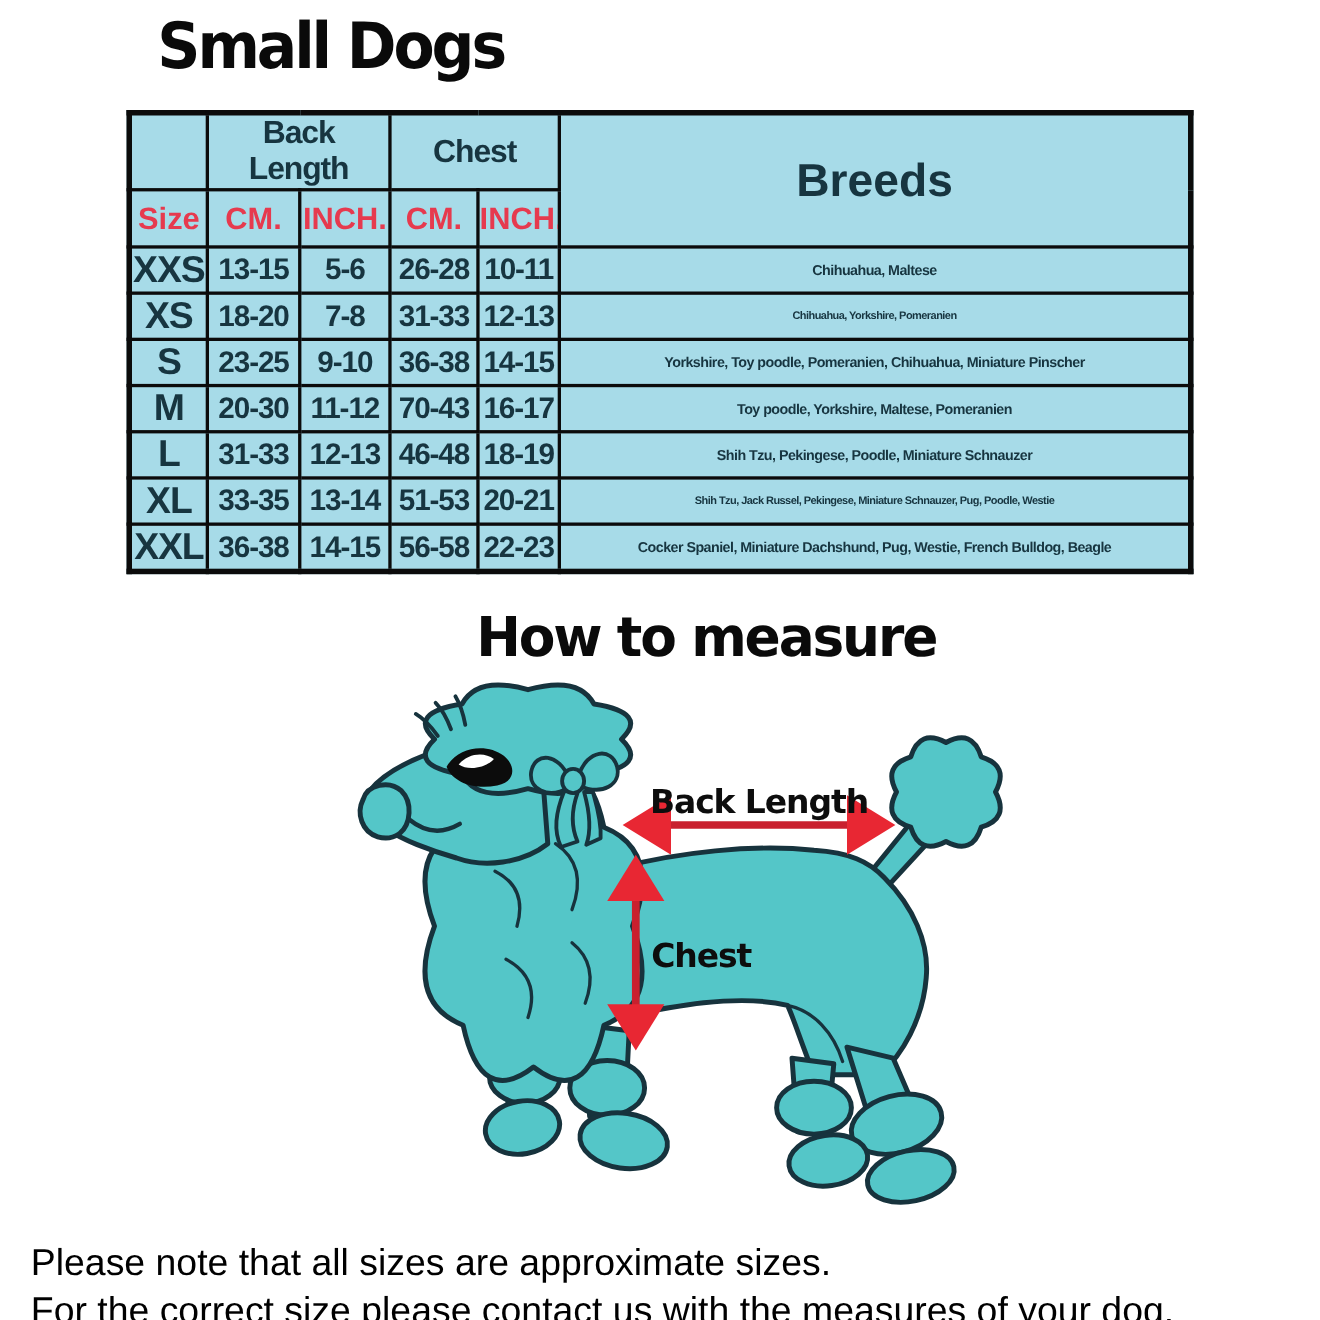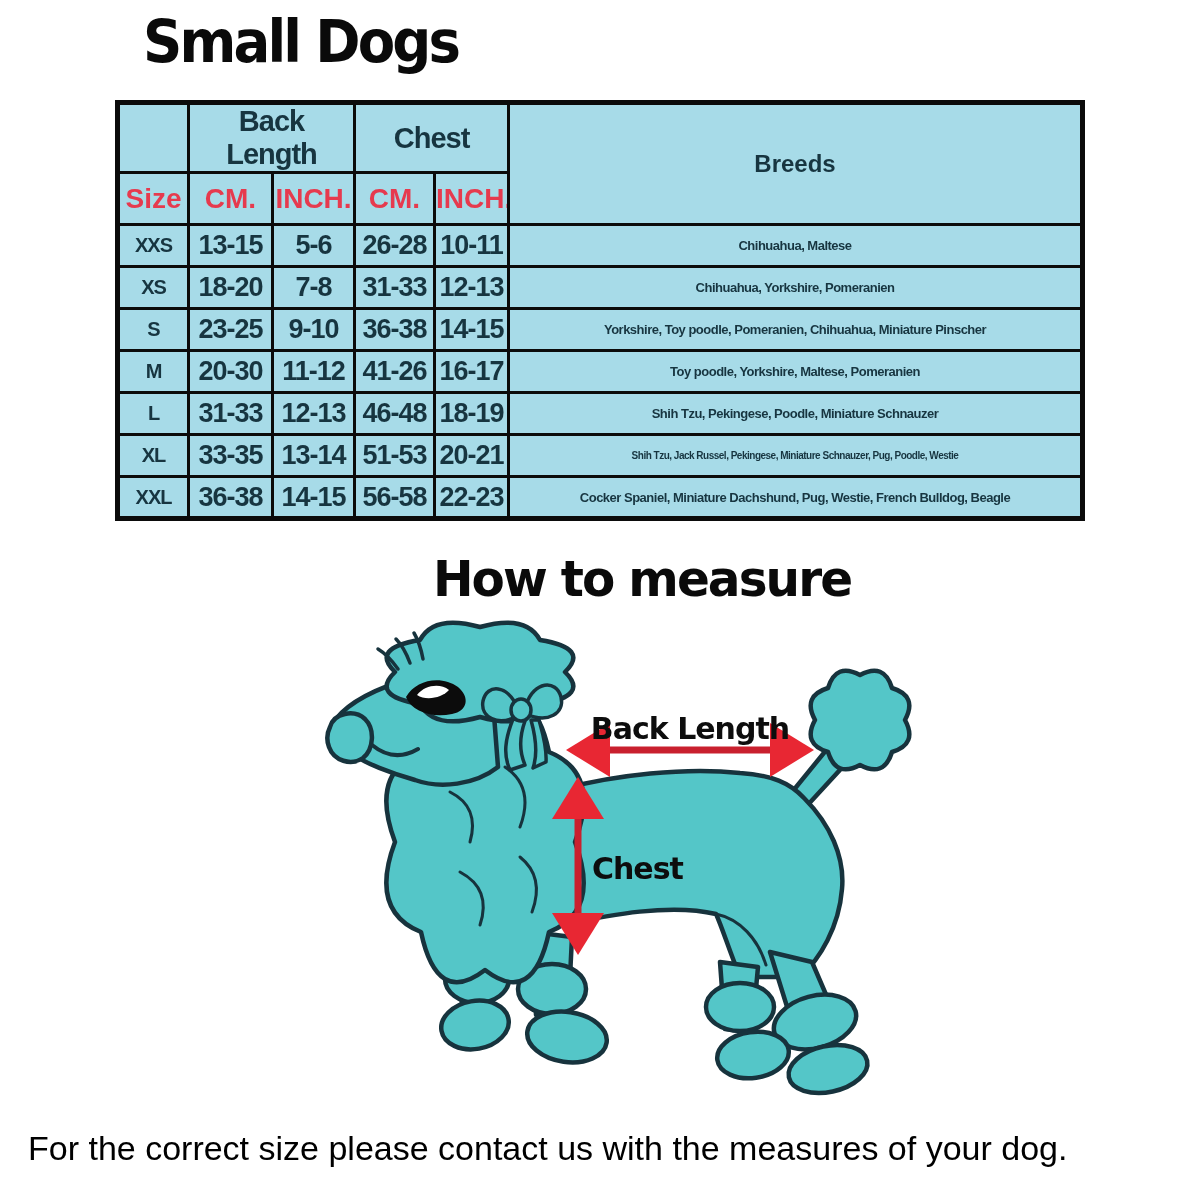--- a/index.html
+++ b/index.html
@@ -26,23 +26,23 @@
     border:5px solid #0b0b0b;
   }
   .size-table th,.size-table td{
     border:3px solid #0b0b0b;padding:0;vertical-align:middle;text-align:center;
     overflow:hidden;
   }
   .size-table thead tr.group-row{height:50px;}
   .size-table thead tr.sub-row{height:52px;}
   .size-table tbody tr{height:42px;}
   .group-head{font-size:29px;font-weight:bold;color:var(--dark-text,#173540);letter-spacing:-1px;}
-  .breeds-head{font-size:24px;font-weight:bold;color:var(--dark-text,#173540);}
+  .breeds-head{font-size:42px;font-weight:bold;color:var(--dark-text,#173540);}
   .red-head{font-size:28px;font-weight:bold;color:var(--red-text,#e63a4e);margin-left:33px;}
-  .size-cell{font-size:20px;font-weight:bold;color:var(--dark-text,#173540);letter-spacing:-1px;}
+  .size-cell{font-size:34px;font-weight:bold;color:var(--dark-text,#173540);letter-spacing:-1px;}
   .num-cell{font-size:27px;font-weight:bold;color:var(--dark-text,#173540);letter-spacing:-1px;}
   .breeds-cell{
     font-size:22px;font-weight:bold;color:var(--dark-text,#173540);
     text-align:left;padding-left:7px;white-space:nowrap;letter-spacing:-0.5px;
   }
 
   .diagram-svg{position:absolute;left:320px;top:605px;width:600px;height:500px;}
   .arrow-label{
     font-family:"DejaVu Sans","Liberation Sans",sans-serif;
     font-weight:bold;fill:#0d0d0d;
@@ -92,35 +92,35 @@
           <td class="num-cell">26-28</td>
           <td class="num-cell">10-11</td>
           <td class="breeds-cell" style="font-size: 13px;">Chihuahua, Maltese</td>
         </tr>
         <tr>
           <td class="size-cell">XS</td>
           <td class="num-cell">18-20</td>
           <td class="num-cell">7-8</td>
           <td class="num-cell">31-33</td>
           <td class="num-cell">12-13</td>
-          <td class="breeds-cell" style="font-size: 13px; margin-left: 21px;">Chihuahua, Yorkshire, Pomeranien</td>
+          <td class="breeds-cell" style="font-size: 10px; margin-left: 21px;">Chihuahua, Yorkshire, Pomeranien</td>
         </tr>
         <tr>
           <td class="size-cell">S</td>
           <td class="num-cell">23-25</td>
           <td class="num-cell">9-10</td>
           <td class="num-cell">36-38</td>
           <td class="num-cell">14-15</td>
           <td class="breeds-cell" style="font-size: 13px;">Yorkshire, Toy poodle, Pomeranien, Chihuahua, Miniature Pinscher</td>
         </tr>
         <tr>
           <td class="size-cell">M</td>
           <td class="num-cell">20-30</td>
           <td class="num-cell">11-12</td>
-          <td class="num-cell">41-26</td>
+          <td class="num-cell">70-43</td>
           <td class="num-cell">16-17</td>
           <td class="breeds-cell" style="font-size: 13px;">Toy poodle, Yorkshire, Maltese, Pomeranien</td>
         </tr>
         <tr>
           <td class="size-cell">L</td>
           <td class="num-cell">31-33</td>
           <td class="num-cell">12-13</td>
           <td class="num-cell">46-48</td>
           <td class="num-cell">18-19</td>
           <td class="breeds-cell" style="font-size: 13px;">Shih Tzu, Pekingese, Poodle, Miniature Schnauzer</td>
@@ -224,16 +224,17 @@
 
     <g>
       <path d="M 258 180 L 258 318" stroke="var(--arrow-shaft,#c9202e)" stroke-width="7" fill="none"></path>
       <polygon points="258,160 232,202 284,202" fill="var(--arrow-red,#e82733)"></polygon>
       <polygon points="258,338 232,296 284,296" fill="var(--arrow-red,#e82733)"></polygon>
     </g>
     <text class="arrow-label" x="272" y="262" font-size="30" text-anchor="start" letter-spacing="-1">Chest</text>
   </svg>
 
   <div class="notes">
+    <div>Please note that all sizes are approximate sizes.</div>
     <div>For the correct size please contact us with the measures of your dog.</div>
   </div>
 
 </div>
 
 </body></html>

